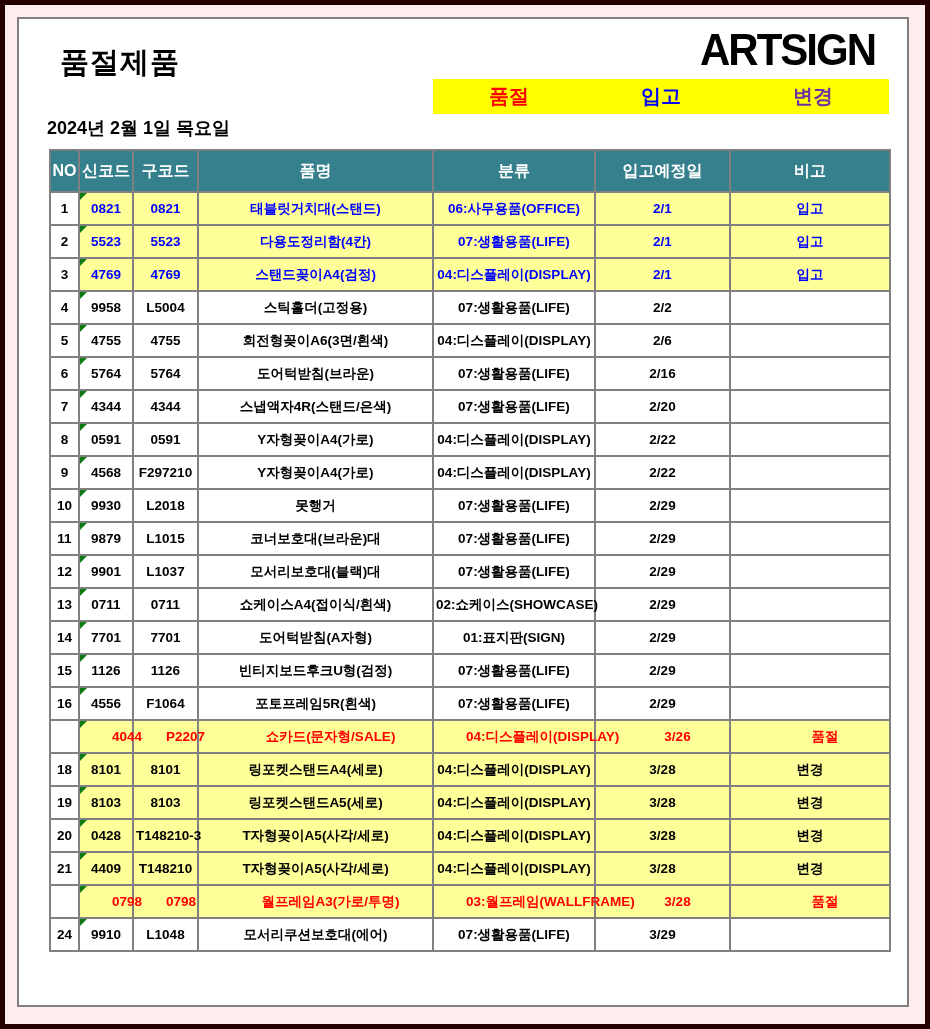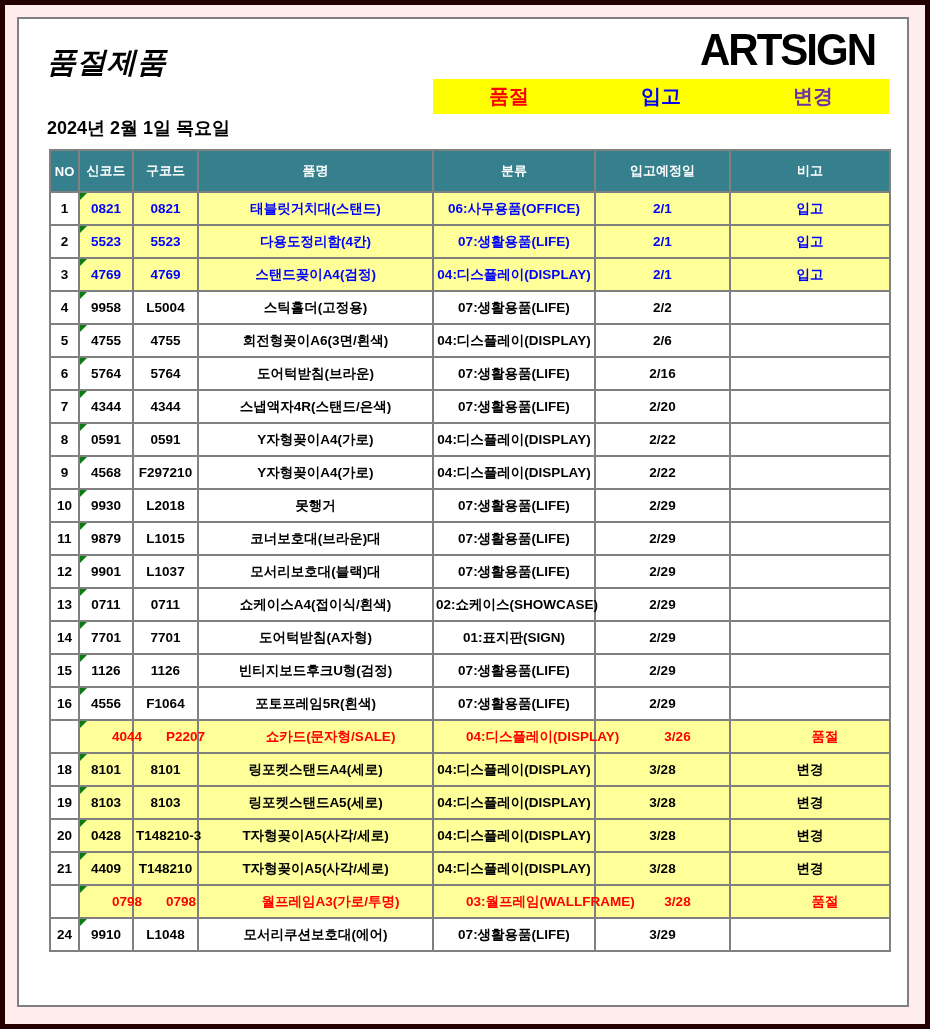--- a/index.html
+++ b/index.html
@@ -11,22 +11,22 @@
   }
   .pink-frame{
     position:absolute;left:5px;top:5px;right:5px;bottom:5px;
     background:#FFECEC;
   }
   .panel{
     position:absolute;left:12px;top:12px;width:892px;height:990px;
     background:#FFFFFF;border:2px solid #808080;box-sizing:border-box;
   }
   .page-title{
-    position:absolute;left:28px;top:24px;
-    font-size:29px;font-weight:bold;color:#000;letter-spacing:1px;font-style:italic;
+    position:absolute;left:41px;top:24px;
+    font-size:29px;font-weight:bold;color:#000;letter-spacing:1px;
   }
   .brand{
     position:absolute;right:32px;top:6px;
     font-size:42px;font-weight:900;color:#000;
     letter-spacing:-2px;transform:scaleY(1.05);transform-origin:top right;
   }
   .legend-banner{
     position:absolute;left:414px;top:60px;width:456px;height:35px;
     background:#FFFF00;display:flex;align-items:center;
   }
@@ -39,21 +39,21 @@
   }
   table.sheet{
     position:absolute;left:30px;top:130px;width:840px;
     border-collapse:collapse;table-layout:fixed;
   }
   table.sheet th, table.sheet td{
     border:2px solid #808080;overflow:visible;white-space:nowrap;
     font-weight:bold;
   }
   table.sheet th{
-    background:#36808E;color:#FFFFFF;font-size:13px;height:38px;
+    background:#36808E;color:#FFFFFF;font-size:16px;height:38px;
     text-align:center;font-weight:bold;
   }
   table.sheet td{
     height:31px;font-size:13.5px;text-align:center;padding:0 2px;
     box-sizing:content-box;
   }
   td.col-name, td.col-category{text-align:left;padding:0 4px;margin-top:8px;}
   td.col-new_code{position:relative;}
   .tri{
     position:absolute;top:0;left:0;width:0;height:0;

